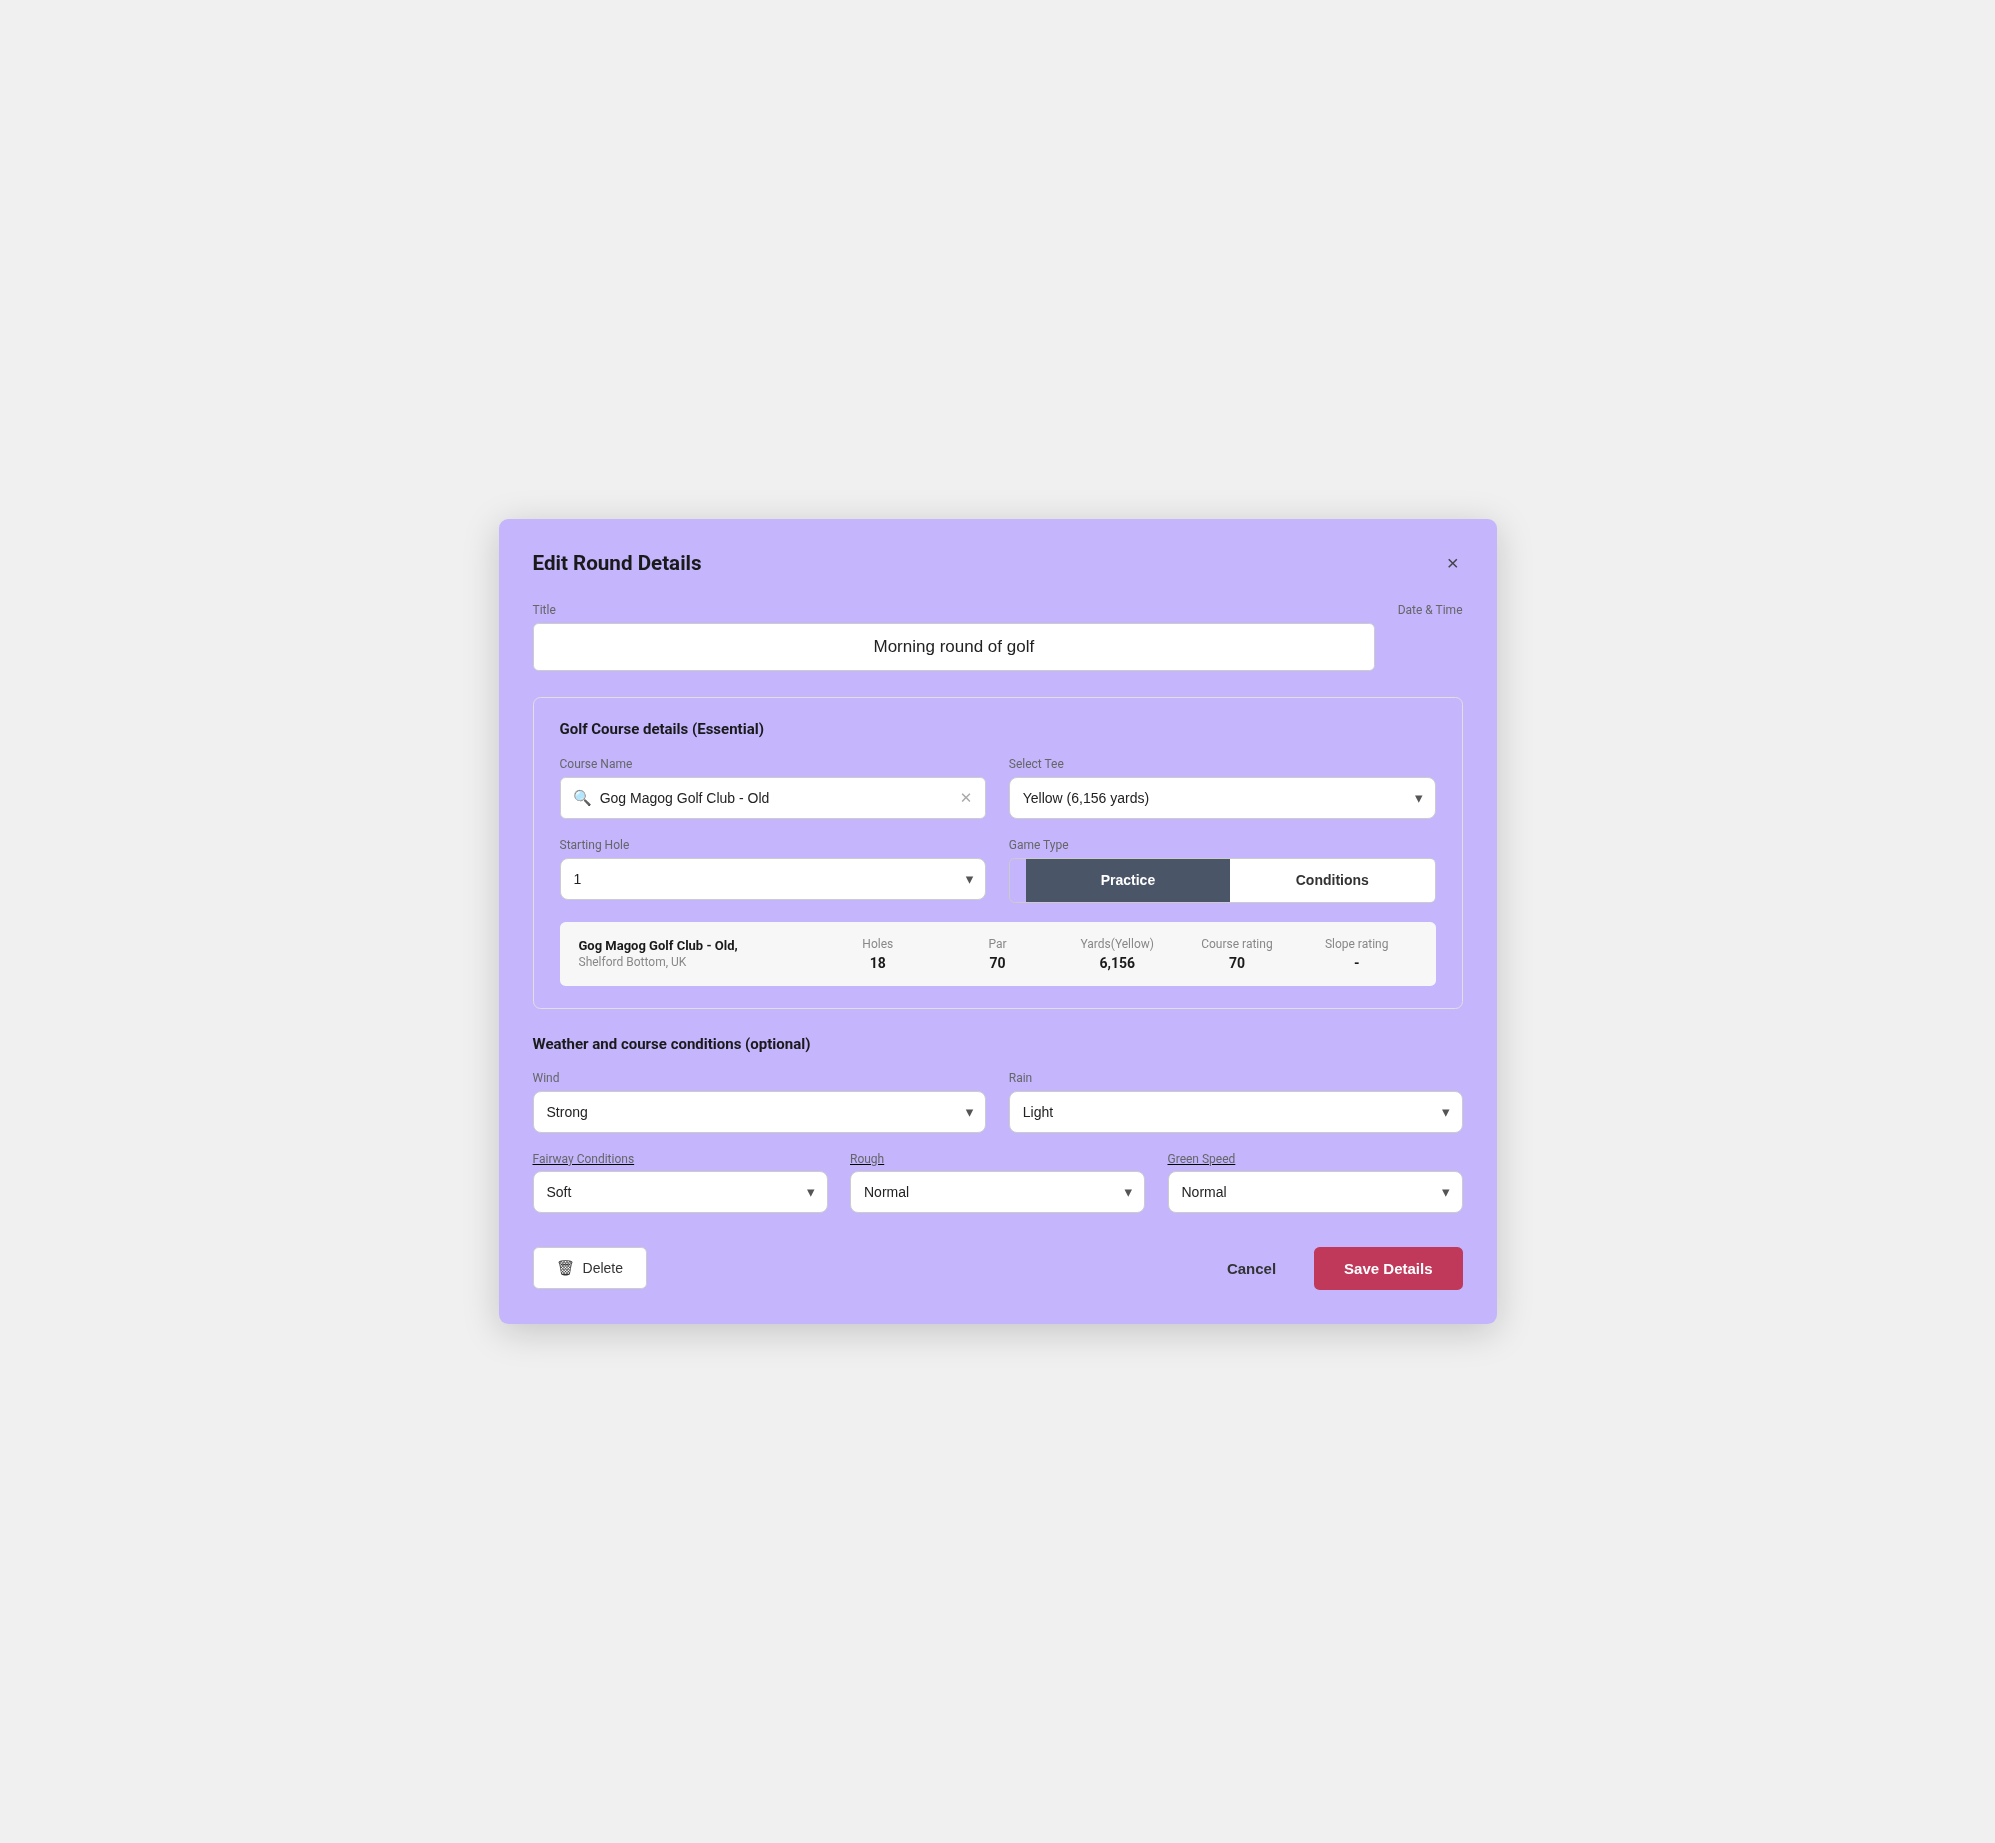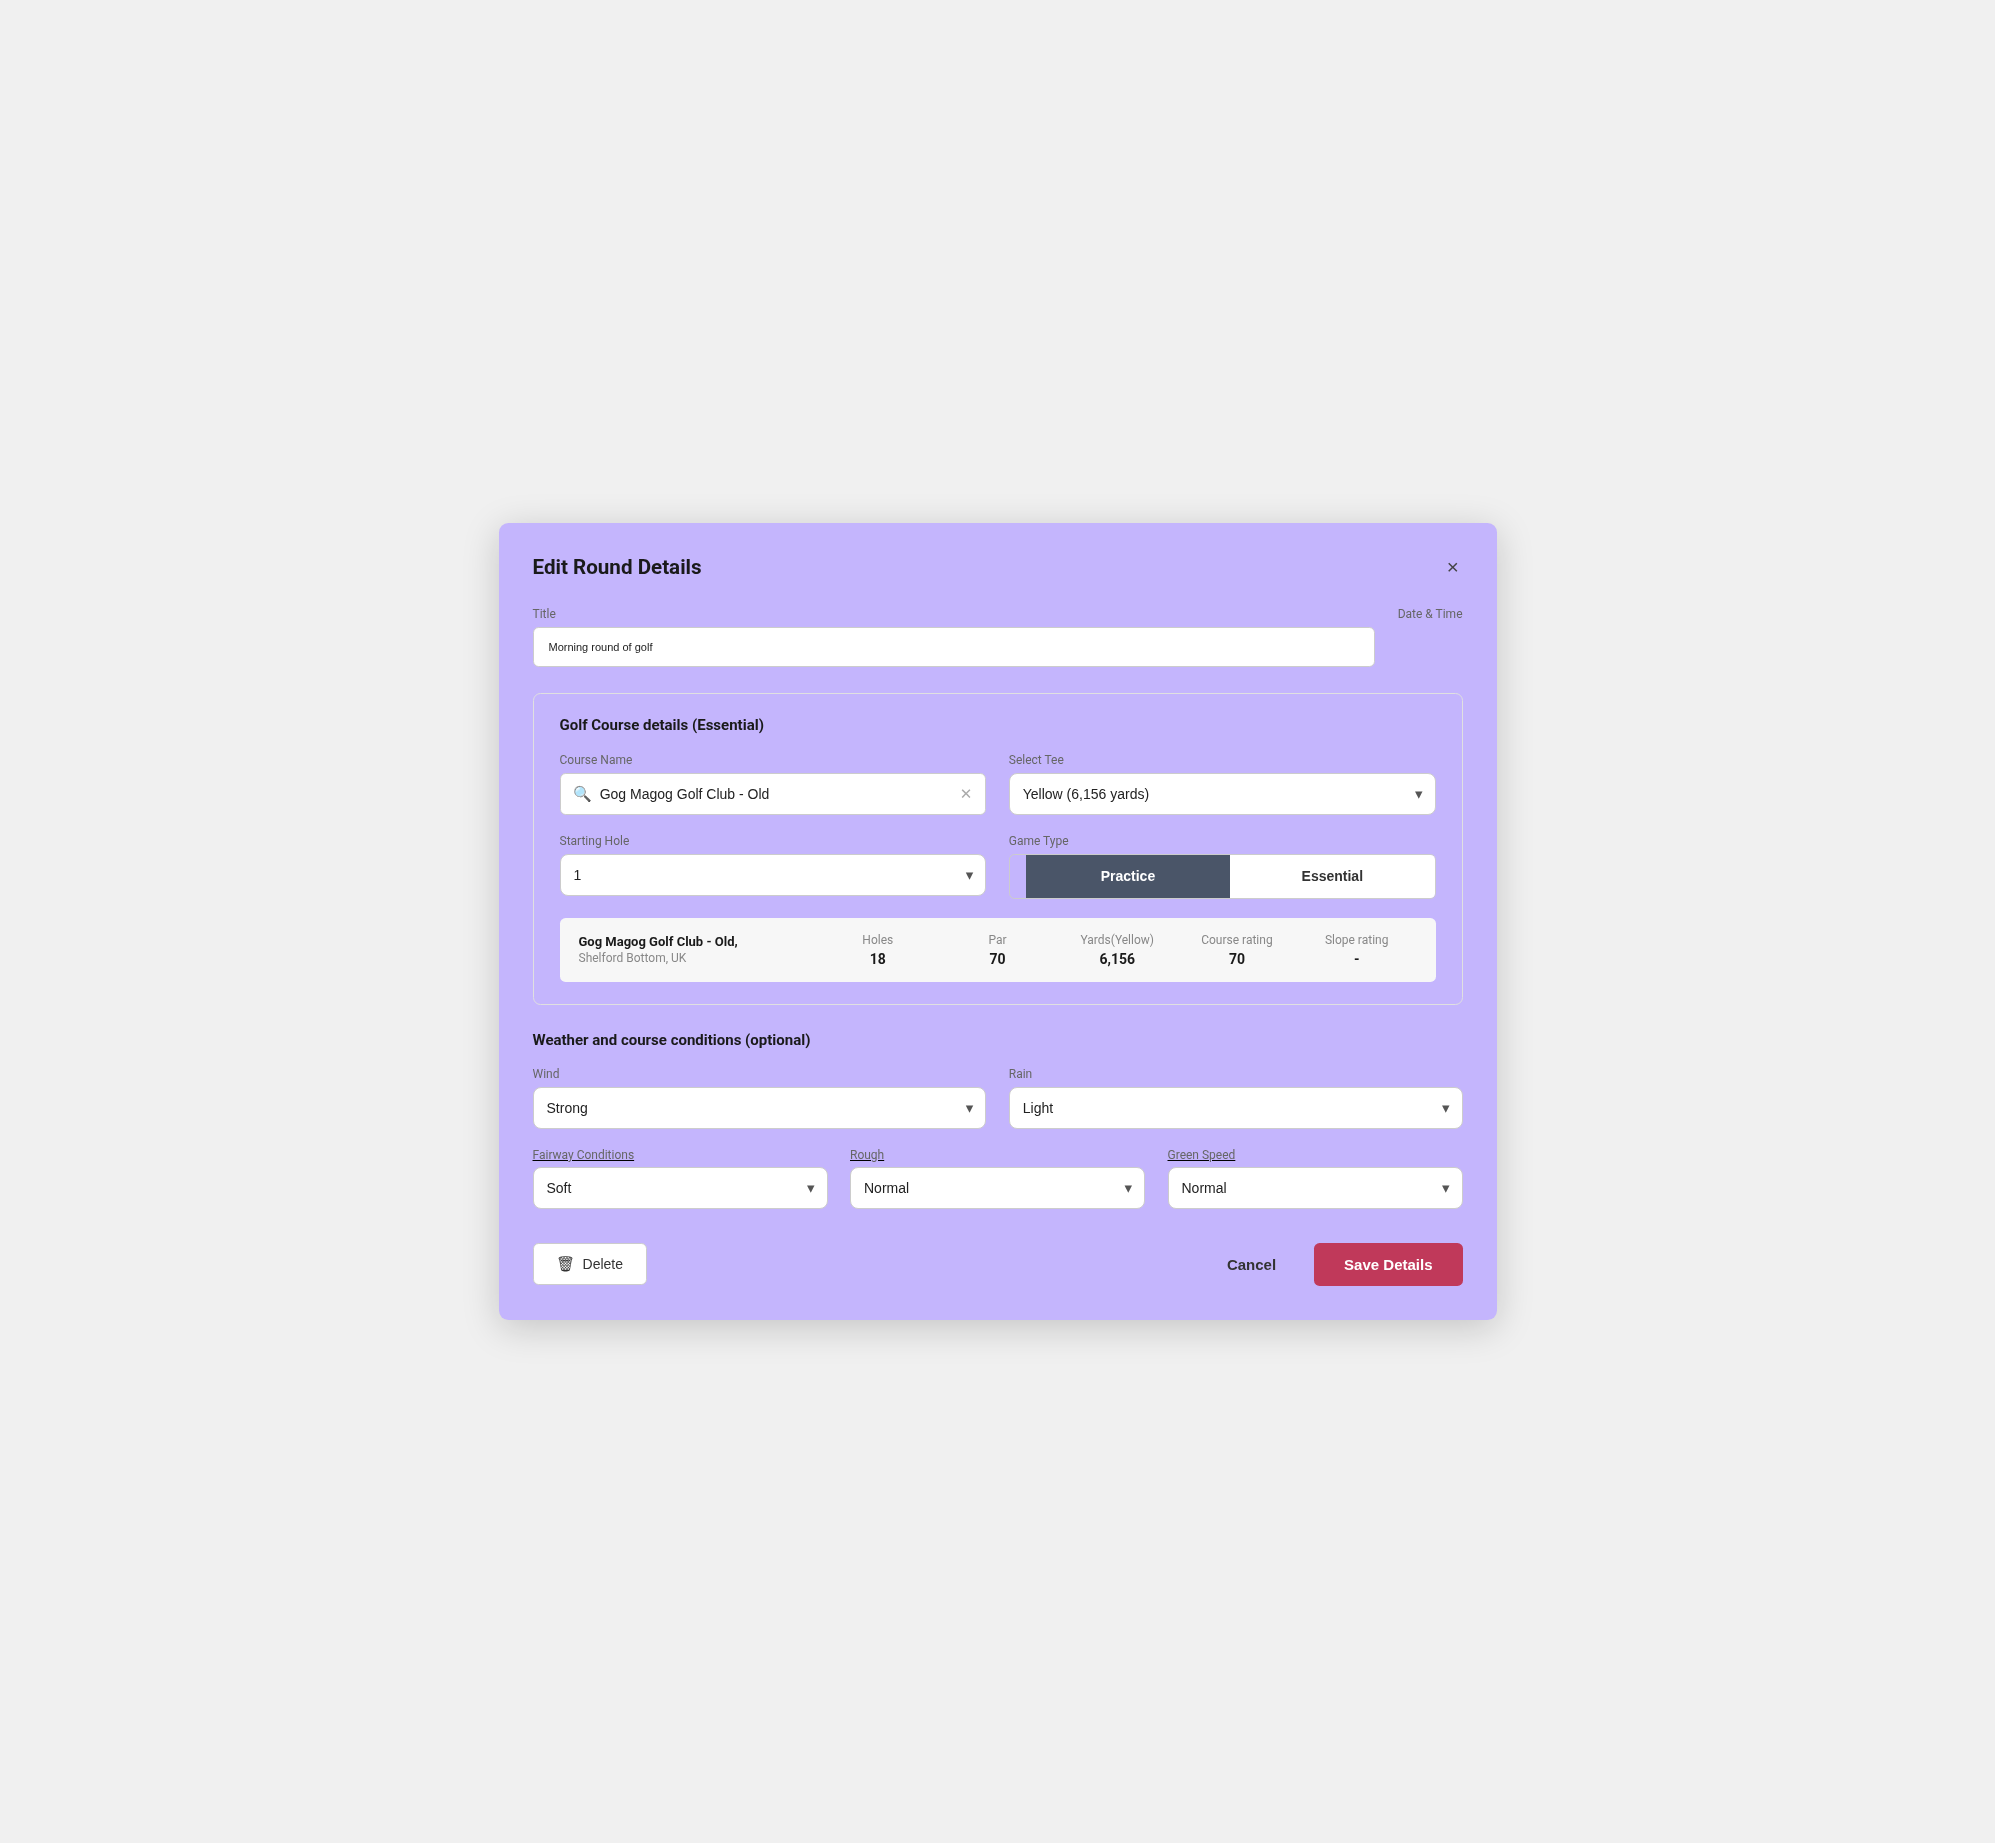--- a/index.html
+++ b/index.html
@@ -57,23 +57,24 @@
       font-weight: 400;
     }
     .title-field {
       flex: 1;
     }
     .title-input {
       width: 100%;
       border: 1.4px solid #ccc;
       border-radius: 5.6px;
       padding: 13px 15px;
-      font-size: 11px;
+      font-size: 17px;
       color: #222;
       outline: none;
+      text-align: center;
     }
     .datetime-group {
       display: flex;
       gap: 0;
     }
     .date-input-wrapper {
       display: flex;
       align-items: center;
       border: 1.4px solid #ccc;
       border-radius: 5.6px 0 0 5.6px;
@@ -359,21 +360,21 @@
             <option>9</option><option>10</option>
           </select>
           <span class="select-arrow">▾</span>
         </div>
       </div>
 
       <div class="field-group">
         <label class="field-label">Game Type</label>
         <div class="game-type-toggle">
           <button class="toggle-btn active">Practice</button>
-          <button class="toggle-btn inactive">Essential</button>
+          <button class="toggle-btn inactive">Conditions</button>
         </div>
       </div>
     </div>
 
     <div class="course-info-row">
       <div class="course-info-name">
         <div class="name">Gog Magog Golf Club - Old,</div>
         <div class="location">Shelford Bottom, UK</div>
       </div>
       <div class="course-stat">

